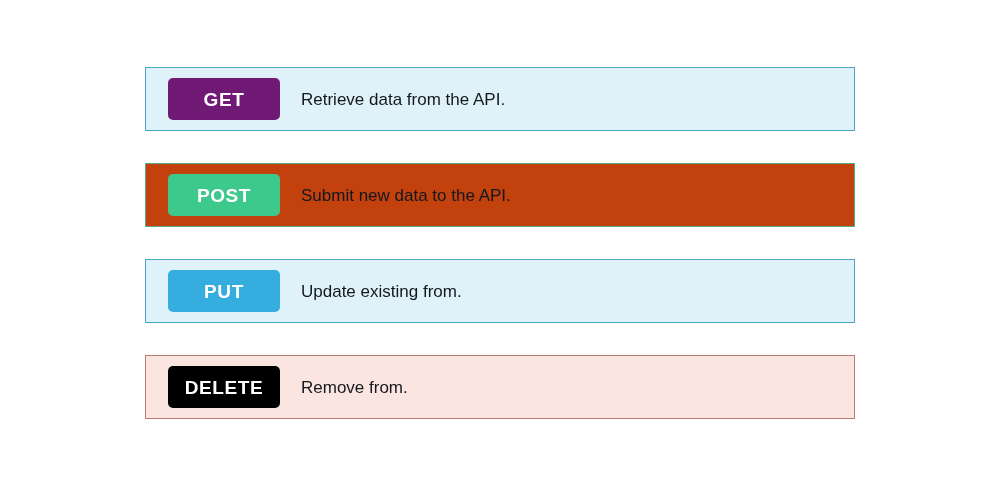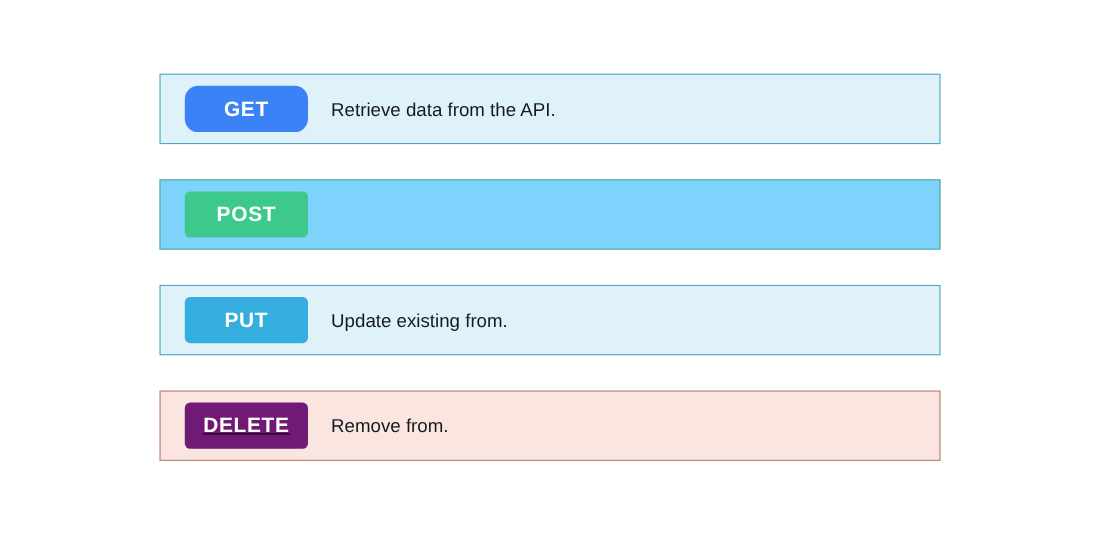--- a/index.html
+++ b/index.html
@@ -55,38 +55,39 @@
     color: var(--text-color, #14181f);
     line-height: 1;
     text-align: right;
   }
 </style>
 </head>
 <body style="--page-bg: #ffffff; --badge-text: #ffffff; --text-color: #14181f;">
 
 <main class="method-list">
   <div class="method-row" style="background: rgb(224, 242, 249); border-color: rgb(75, 167, 198);">
-    <span class="method-badge" style="background: #3b82f6; border-radius: 12px;">
+    <span class="method-badge" style="background: #701a75;">
       <span class="method-badge-label">GET</span>
     </span>
     <span class="method-description">Retrieve data from the API.</span>
   </div>
 
-  <div class="method-row" style="background: #7dd3fc; border-color: rgb(87, 172, 146);">
+  <div class="method-row" style="background: #c2410c; border-color: rgb(87, 172, 146);">
     <span class="method-badge" style="background: rgb(61, 201, 140);">
       <span class="method-badge-label">POST</span>
     </span>
+    <span class="method-description">Submit new data to the API.</span>
   </div>
 
   <div class="method-row" style="background: rgb(224, 242, 249); border-color: rgb(75, 167, 198);">
     <span class="method-badge" style="background: rgb(53, 173, 222);">
       <span class="method-badge-label">PUT</span>
     </span>
     <span class="method-description">Update existing from.</span>
   </div>
 
   <div class="method-row" style="background: rgb(251, 229, 225); border-color: rgb(185, 122, 114);">
-    <span class="method-badge" style="background: #701a75; text-decoration: underline;">
+    <span class="method-badge" style="background: #000000;">
       <span class="method-badge-label">DELETE</span>
     </span>
     <span class="method-description">Remove from.</span>
   </div>
 </main>
 
 </body></html>

